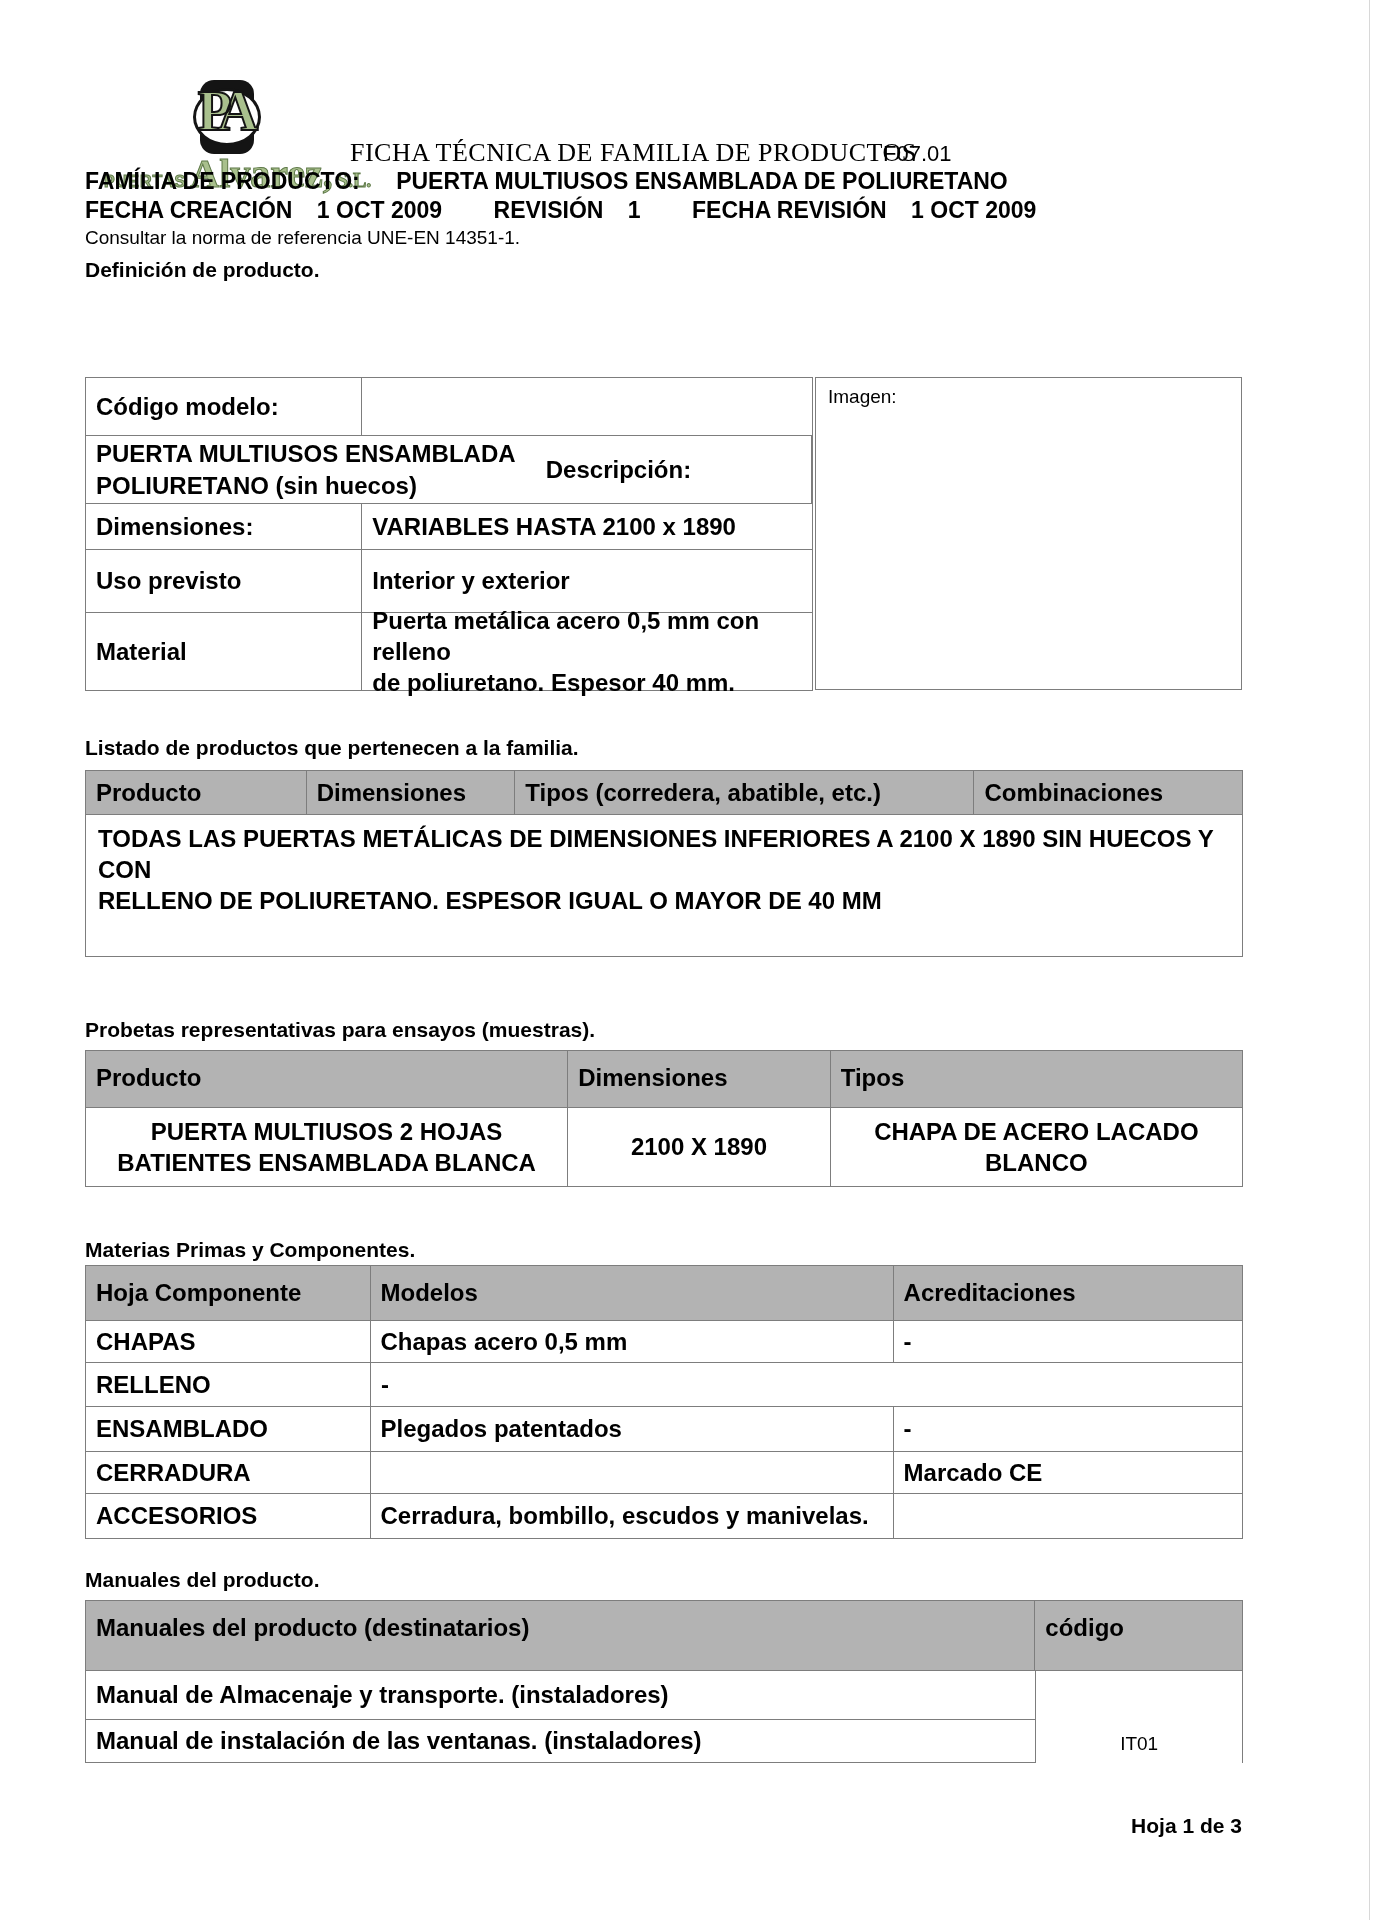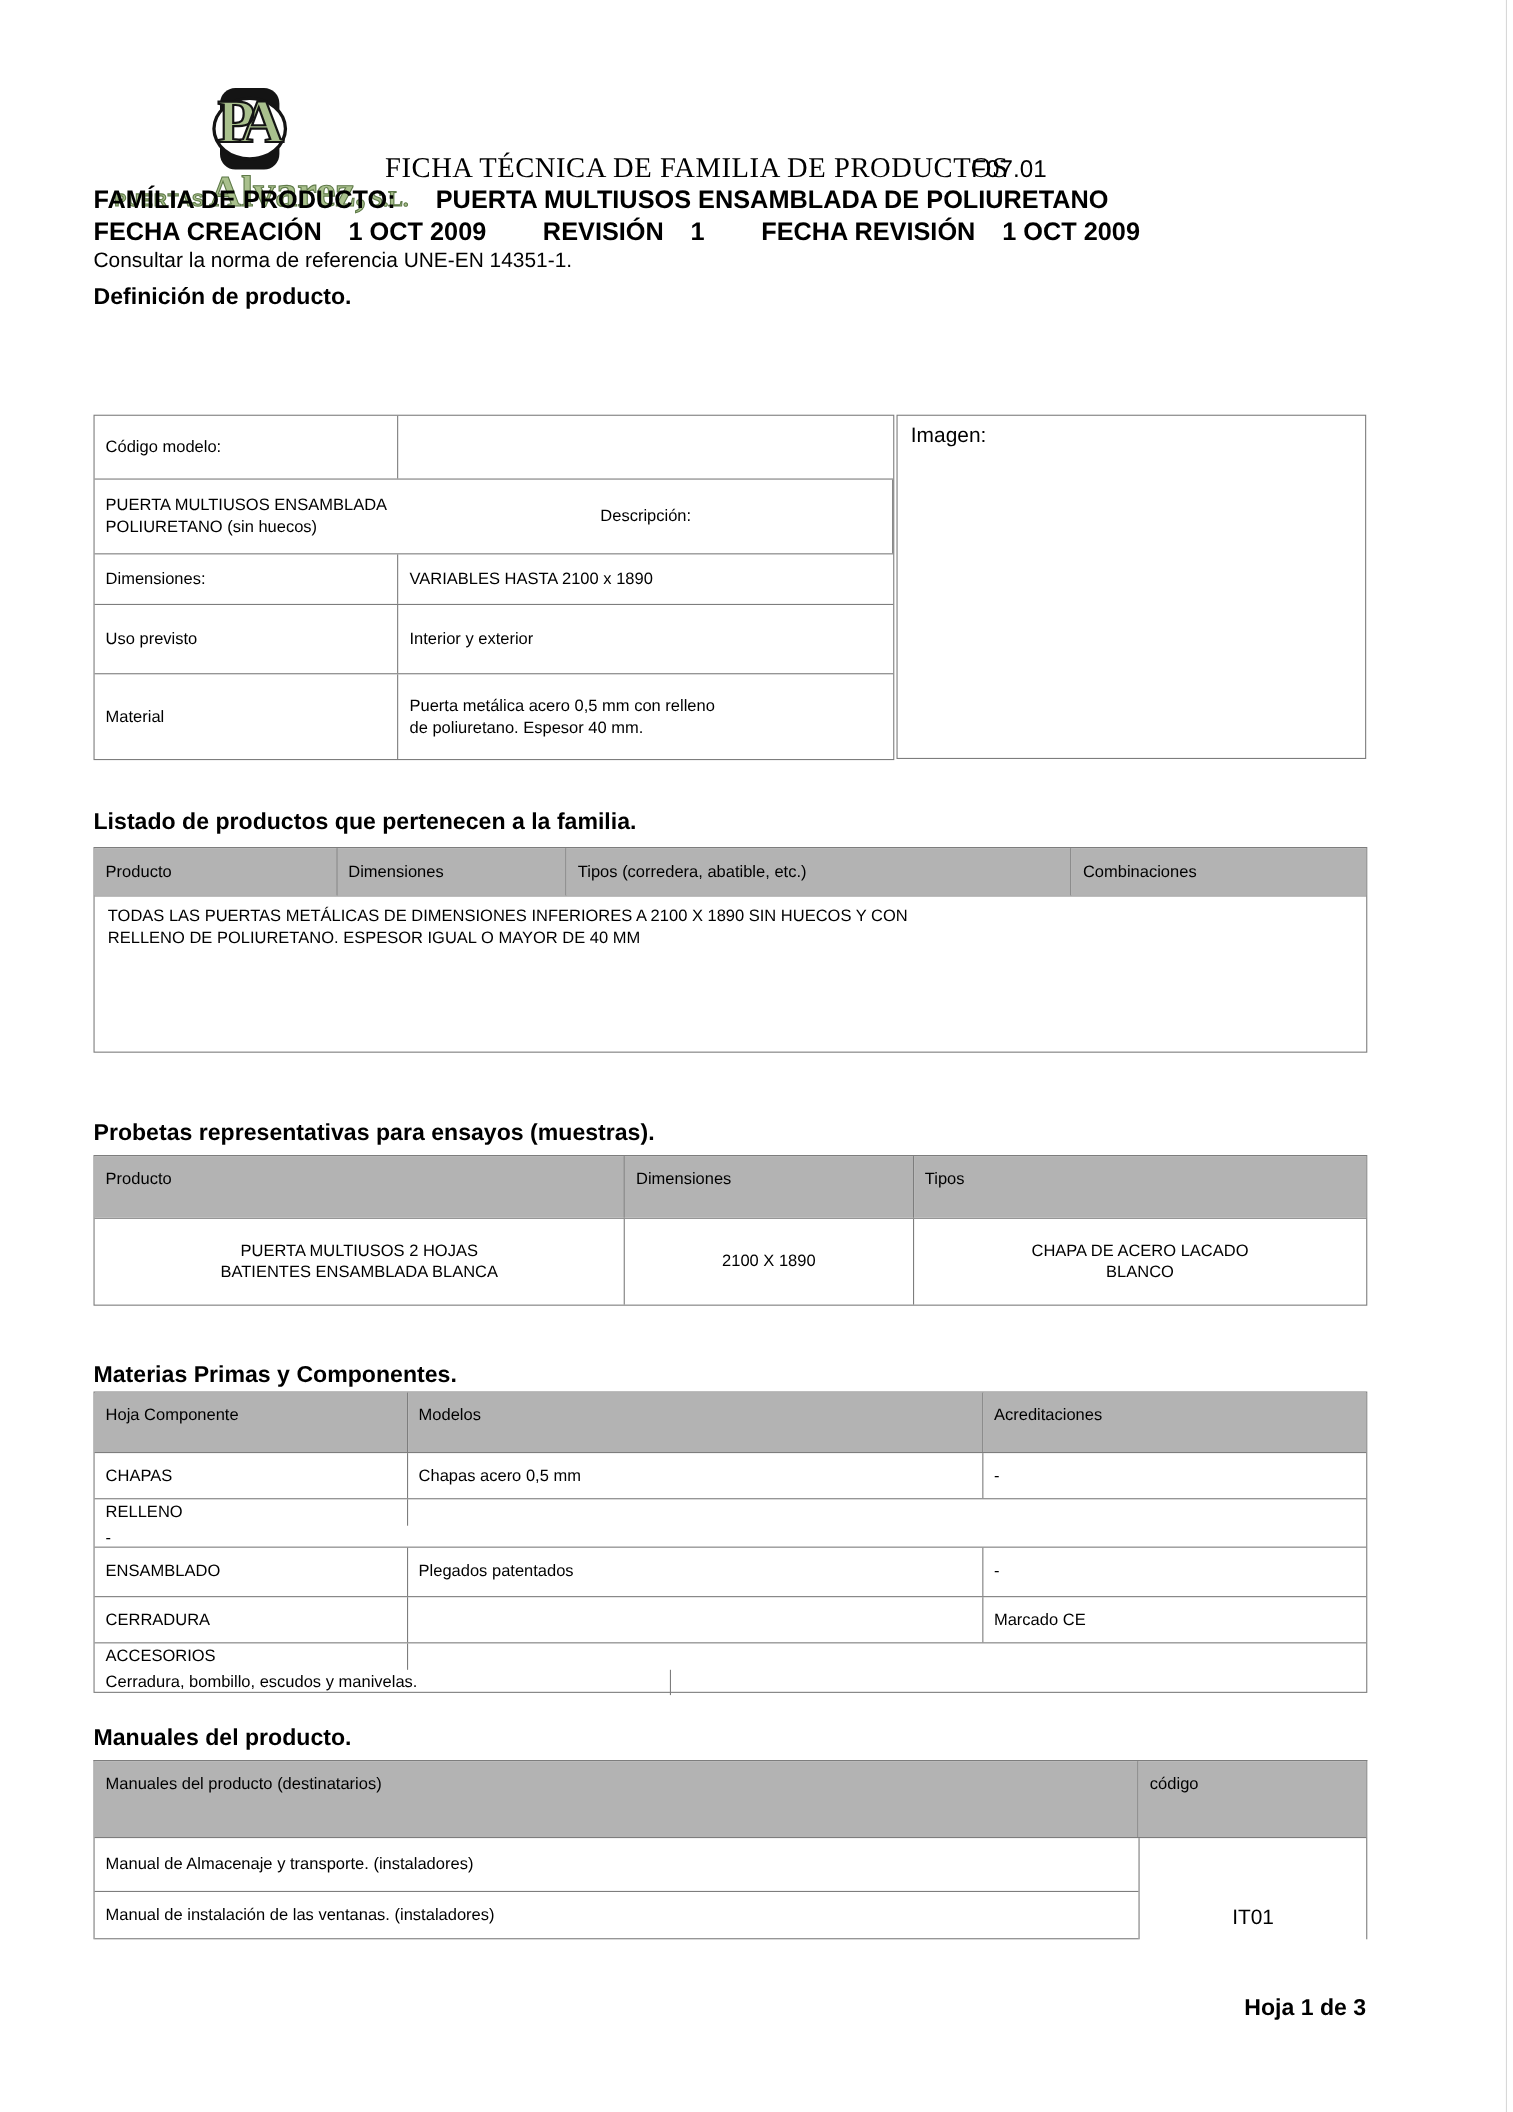--- a/index.html
+++ b/index.html
@@ -54,22 +54,23 @@
   .gap18{margin-left:18px;}
   .norm-note{position:absolute;left:85px;top:227px;font-size:19px;}
 
   .section-title{position:absolute;left:85px;font-weight:700;font-size:21px;}
 
   
   .tbl{position:absolute;left:85px;border:1px solid #7d7d7d;box-sizing:border-box;background:#fff;}
   .row{display:flex;box-sizing:border-box;}
   .cell{
     box-sizing:border-box;display:flex;align-items:center;
-    padding:2px 10px;font-size:15px;line-height:1.3;
+    padding:2px 10px;font-size:24px;line-height:1.3;
     white-space:pre-line;
+    font-weight:bold;
   }
   .br{border-right:1px solid #7d7d7d;}
   .bb{border-bottom:1px solid #7d7d7d;}
   .hdr{background:#b3b3b3;}
   .top{align-items:flex-start;padding-top:11px;}
   .ctr{justify-content:center;text-align:center;}
 
   
   .def-tbl{top:377px;width:728px;}
   .def-lab{width:277px;}
@@ -90,21 +91,21 @@
   
   .smp-tbl{top:1050px;width:1158px;}
   .smp-h{height:57px;}
   .smp-c1{width:483px;}.smp-c2{width:263px;}.smp-c3{width:412px;}
   .smp-body{height:78px;}
 
   
   .mat-tbl{top:1265px;width:1158px;}
   .mat-h{height:55px;}
   .mat-c1{width:285px;}.mat-c2{width:524px;}.mat-c3{width:349px;}
-  .r-h42{height:42px;}.r-h44{height:44px;flex-direction:column;}.r-h45{height:45px;}
+  .r-h42{height:42px;}.r-h44{height:44px;}.r-h45{height:45px;}
 
   
   .man-tbl{top:1600px;width:1158px;border-bottom:none;}
   .man-h{height:70px;}
   .man-c1{width:951px;}.man-c2{width:207px;}
   .man-left{display:flex;flex-direction:column;width:951px;}
   .man-row1{height:49px;}
   .man-row2{height:43px;}
   .man-code-cell{
     width:207px;border-left:1px solid #7d7d7d;box-sizing:border-box;

